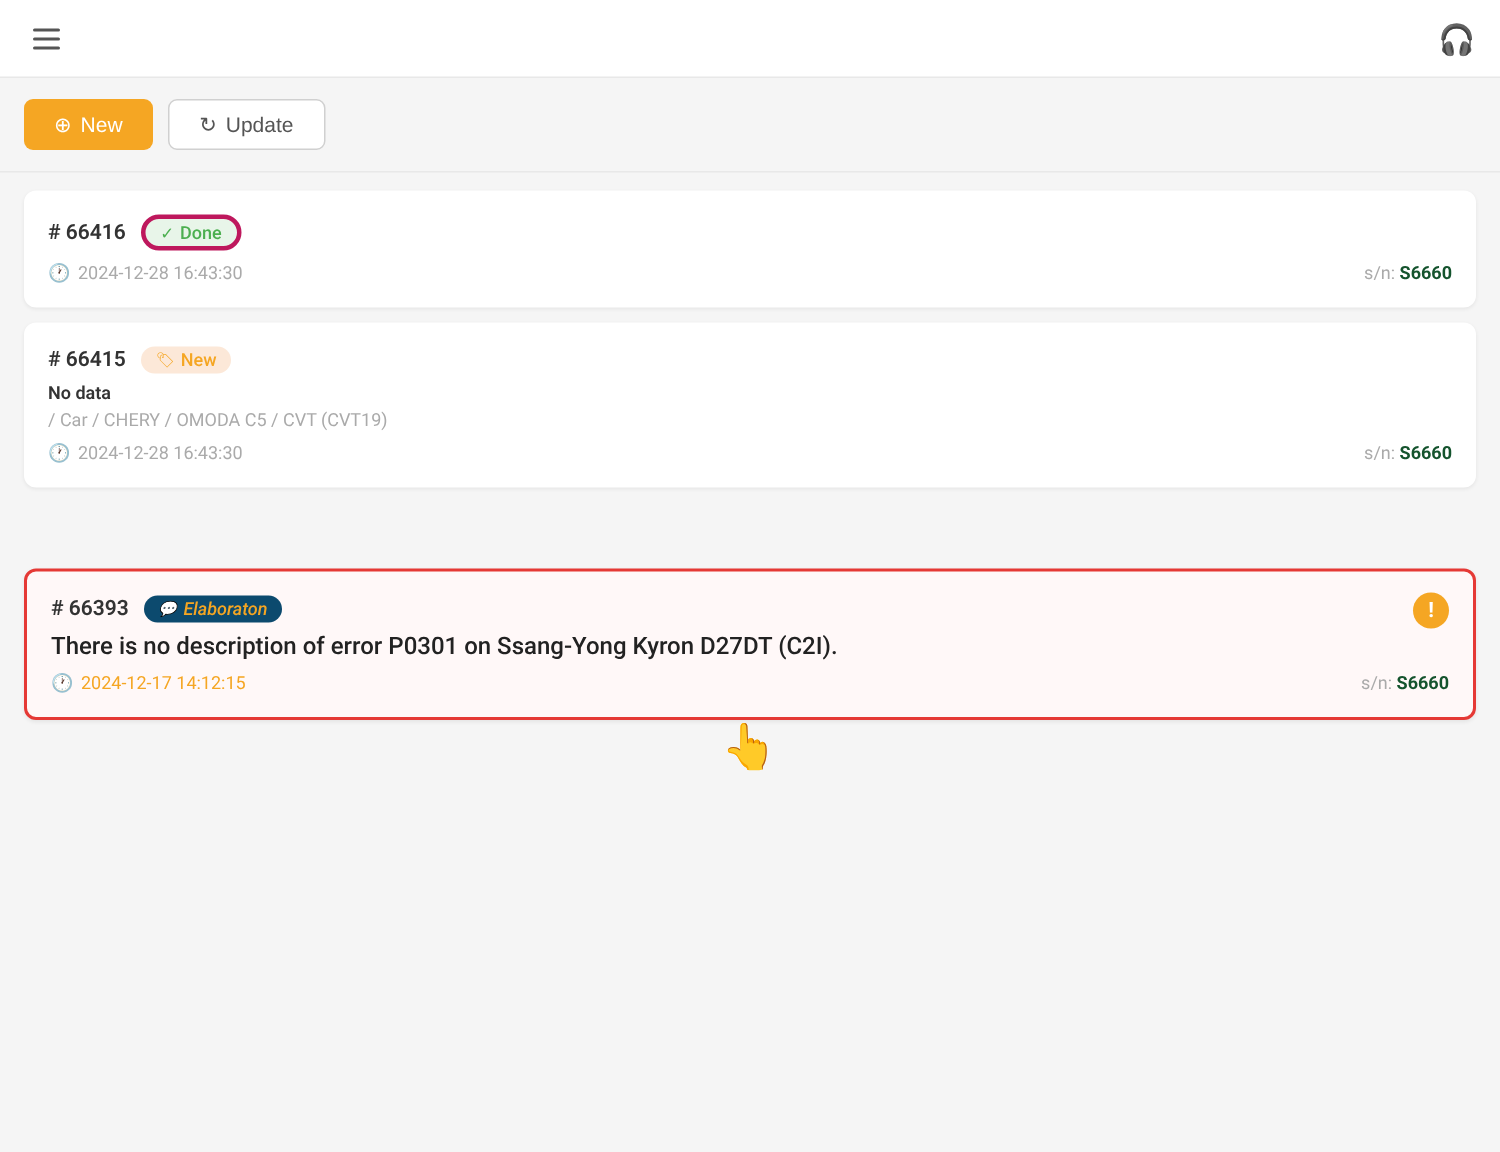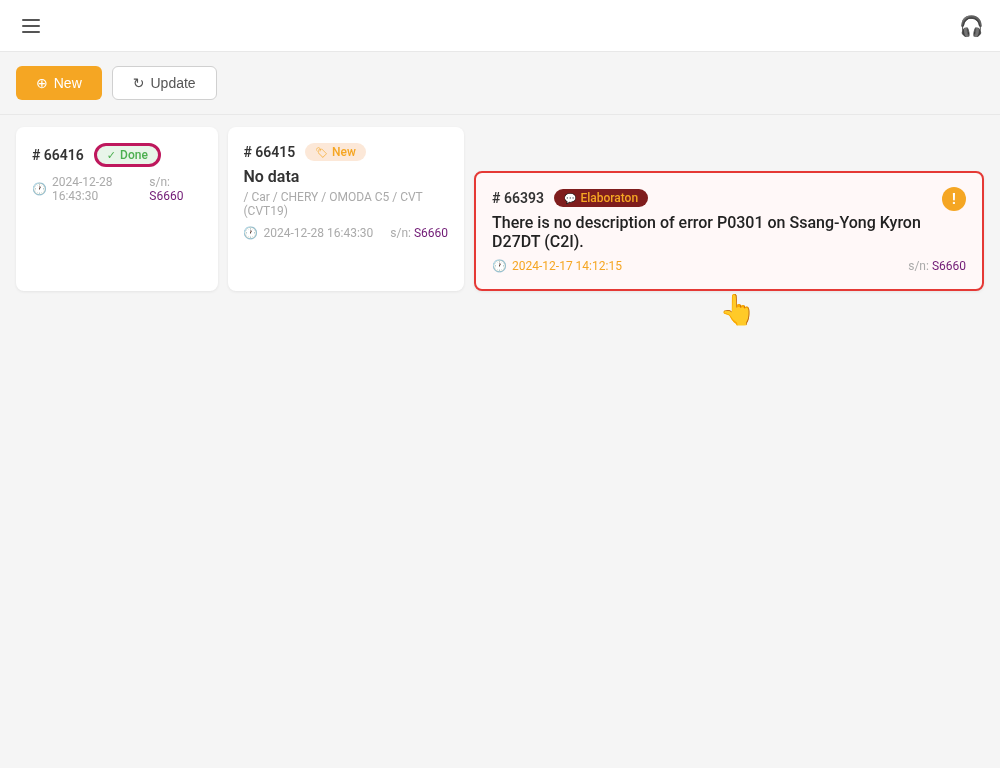--- a/index.html
+++ b/index.html
@@ -72,21 +72,21 @@
       cursor: pointer;
       display: flex;
       align-items: center;
       gap: 6px;
     }
 
     
     .cards {
       padding: 12px 16px;
       display: flex;
-      flex-direction: row;
+      flex-direction: column;
       gap: 10px;
     }
 
     
     .card {
       background: #fff;
       border-radius: 8px;
       padding: 16px 16px;
       box-shadow: 0 1px 3px rgba(0,0,0,0.07);
       position: relative;
@@ -126,39 +126,40 @@
     }
     .badge-new {
       background: #fce8d8;
       color: #f5a623;
     }
     .badge-new::before {
       content: '🏷';
       font-size: 10px;
     }
     .badge-elaboraton {
-      background: #7f1d1d;
+      background: #0c4a6e;
       color: #f5a623;
       border-radius: 12px;
+      font-style: italic;
     }
     .badge-elaboraton::before {
       content: '💬';
       font-size: 10px;
     }
 
     
     .card-path {
       font-size: 12px;
       color: #aaa;
       margin-bottom: 4px;
     }
 
     
     .card-nodata {
-      font-size: 16px;
+      font-size: 12px;
       font-weight: 600;
       color: #333;
       margin-bottom: 4px;
     }
 
     
     .card-description {
       font-size: 16px;
       color: #222;
       font-weight: 500;
@@ -183,22 +184,22 @@
       color: #f5a623;
     }
     .clock-icon {
       font-size: 12px;
     }
     .card-sn {
       font-size: 12px;
       color: #aaa;
     }
     .card-sn strong {
-      color: #701a75;
-      font-weight: 400;
+      color: #14532d;
+      font-weight: 700;
     }
 
     
     .alert-icon {
       position: absolute;
       top: 14px;
       right: 16px;
       width: 24px;
       height: 24px;
       background: #f5a623;

